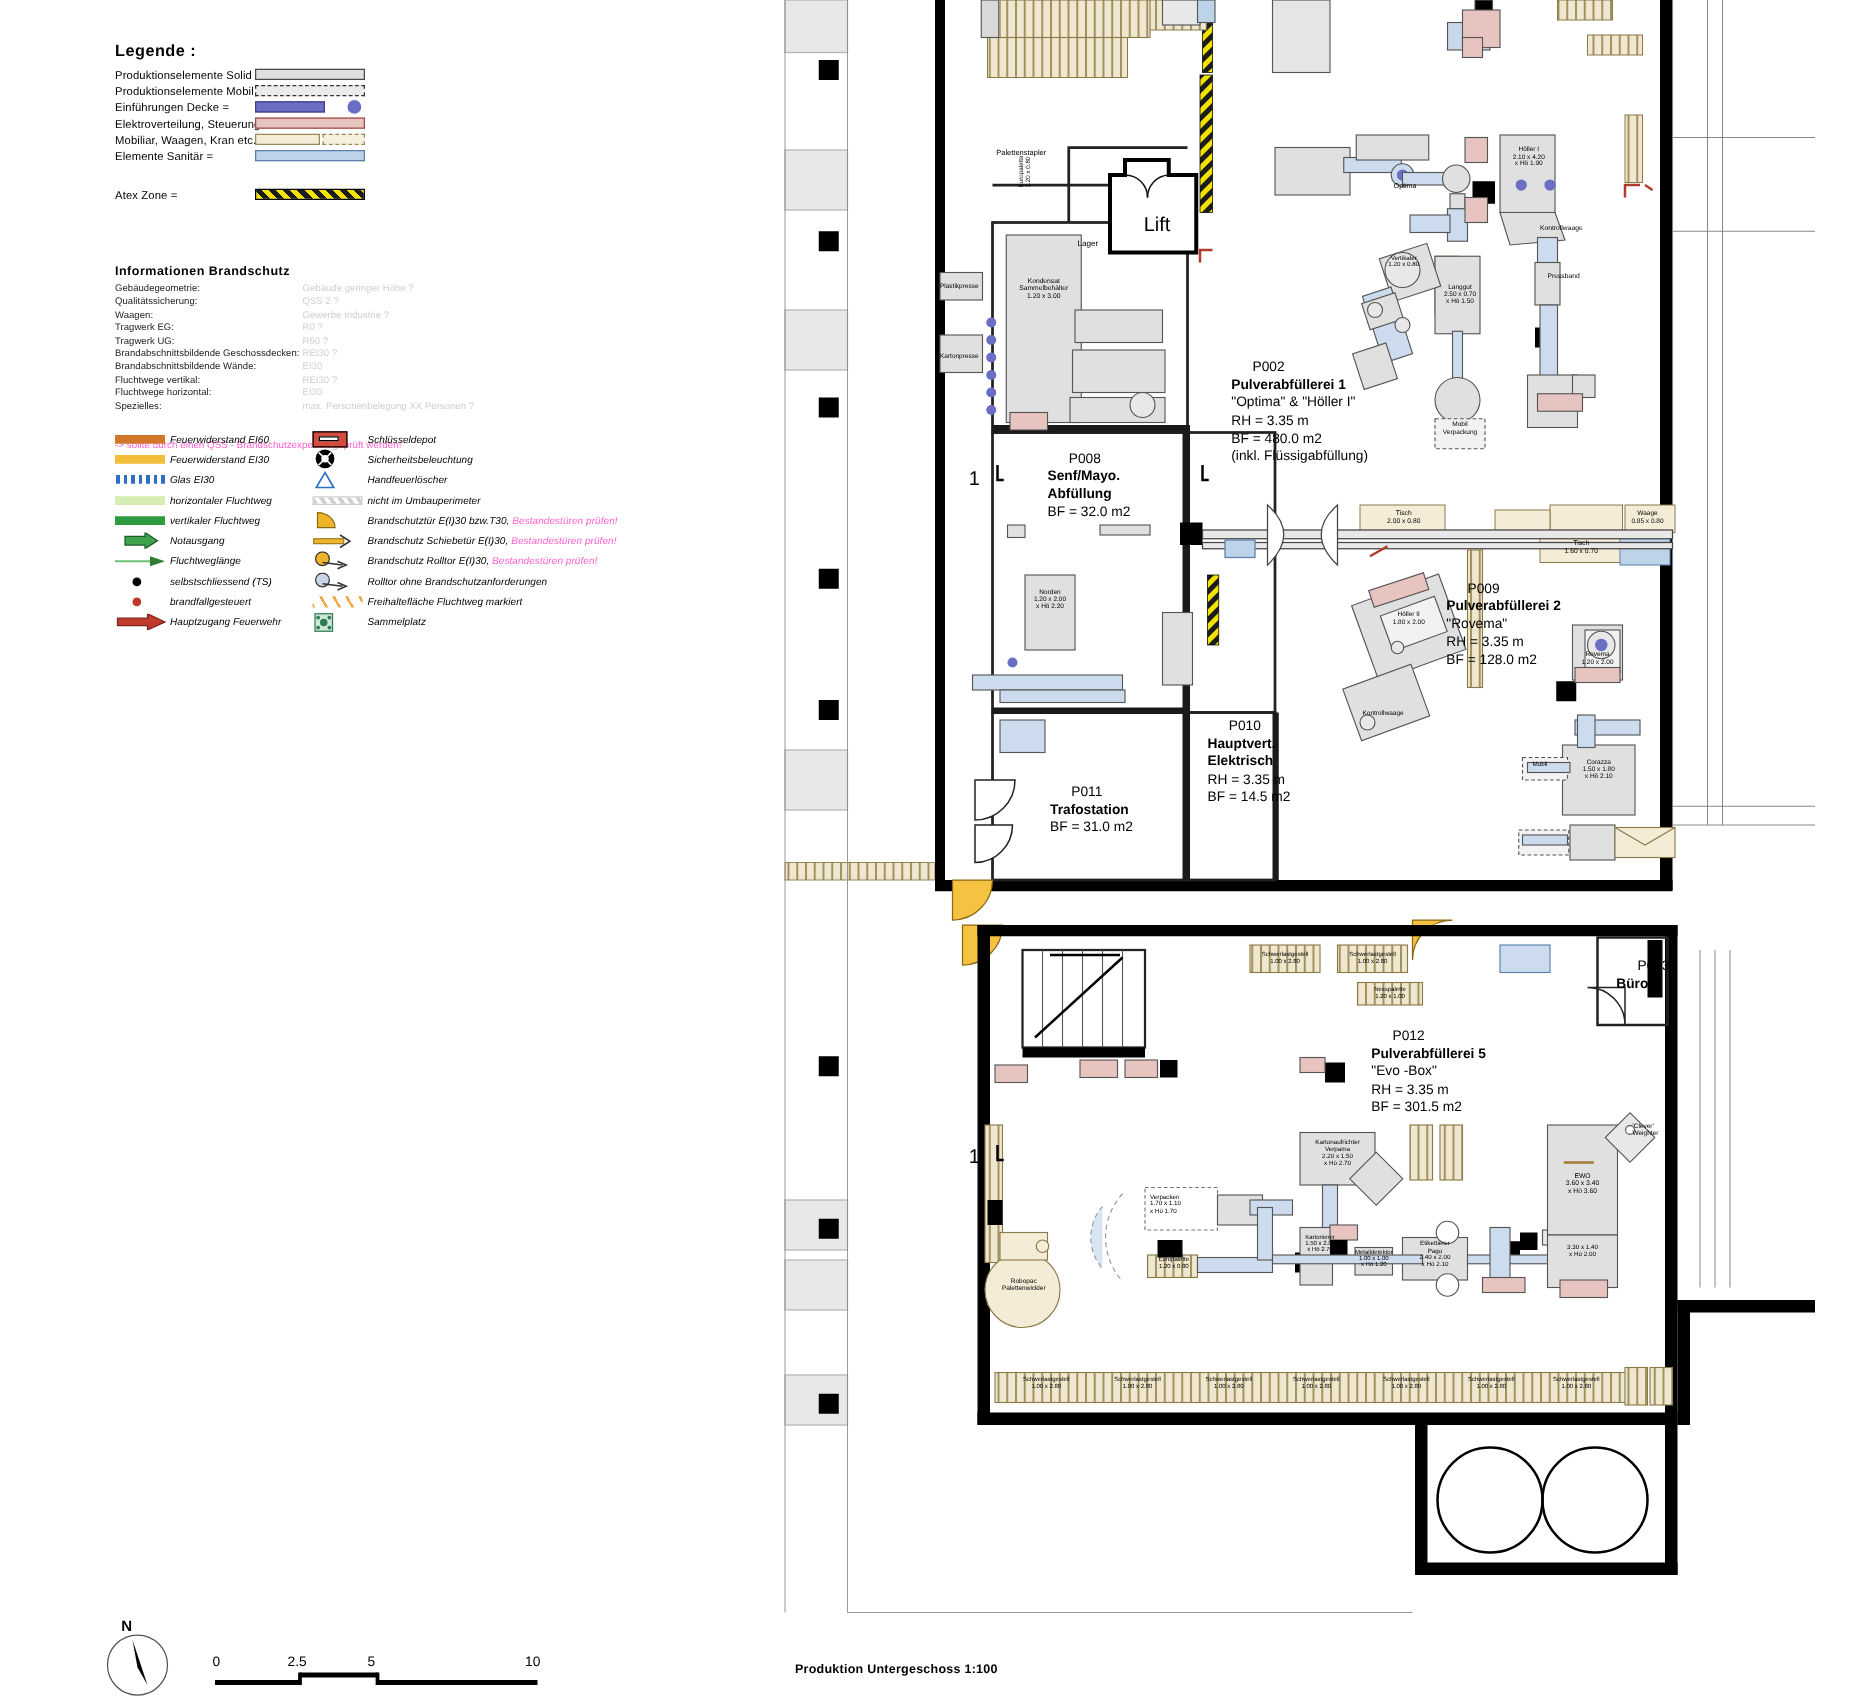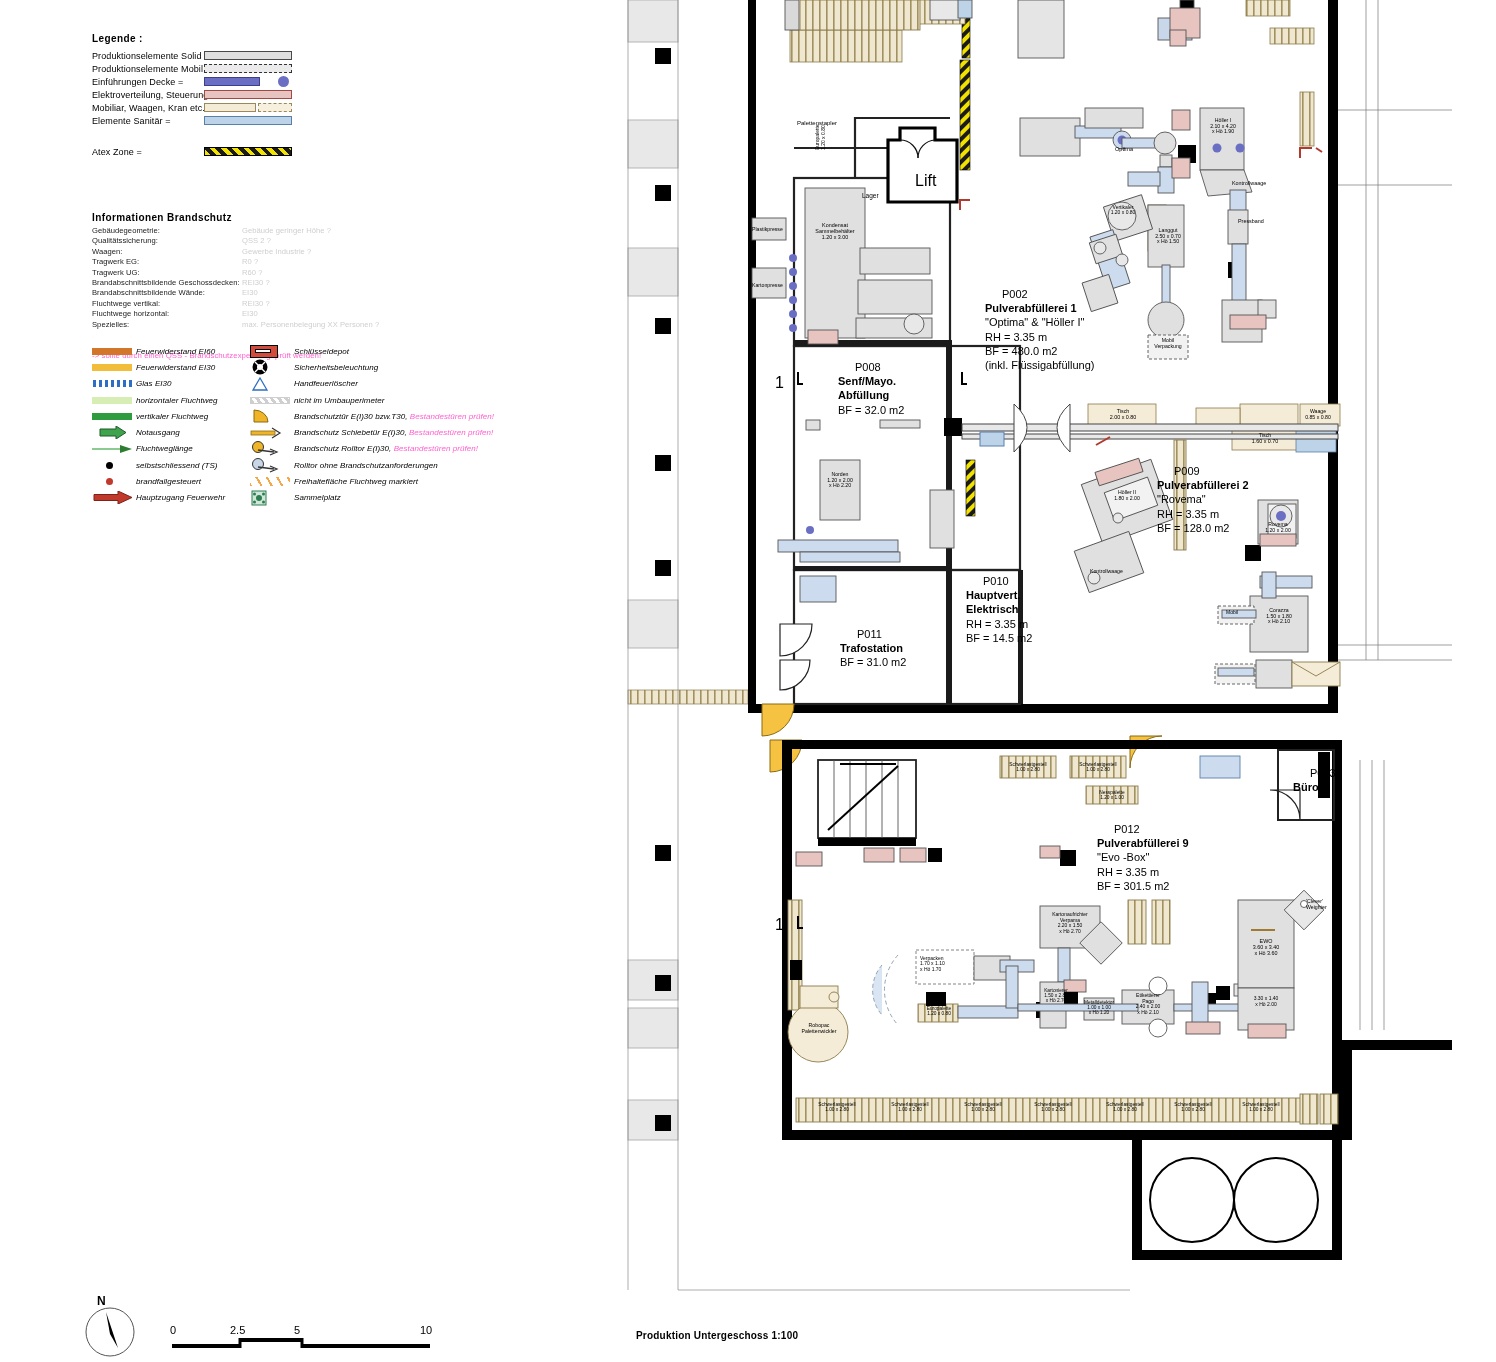--- a/index.html
+++ b/index.html
@@ -3,21 +3,21 @@
 <meta charset="utf-8">
 <style>
   html,body{margin:0;padding:0;background:#ffffff;}
   body{width:1496px;height:1362px;position:relative;
        font-family:"Liberation Sans","DejaVu Sans",sans-serif;
        color:#000;overflow:hidden;}
   .abs{position:absolute;}
 
   
   #legend{position:absolute;left:92px;top:33px;width:200px;}
-  #legend .ltitle{font-size:10px;font-weight:bold;letter-spacing:.4px;margin-bottom:5px;}
+  #legend .ltitle{font-size:13px;font-weight:bold;letter-spacing:.4px;margin-bottom:5px;}
   .lrow{display:flex;align-items:center;height:13px;font-size:9px;letter-spacing:.1px;}
   .lrow .ltxt{width:112px;white-space:nowrap;}
   .lswatch{width:88px;height:9px;border:1px solid #555;box-sizing:border-box;}
   .sw-solid{background:#e0e0e0;border:1px solid #4a4a4a;}
   .sw-mobil{background:#ebebeb;border:1px dashed #333;}
   .sw-decke{background:#6b6fc4;border:1px solid #3d3f8a;width:56px;}
   .sw-dot{width:11px;height:11px;border-radius:50%;background:#6b6fc4;margin-left:18px;}
   .sw-elektro{background:#e8c4c0;border:1px solid #a04a46;}
   .sw-mobiliar{background:#f5ecd8;border:1px solid #9a8a5a;width:52px;}
   .sw-mobiliar2{background:#f7f0de;border:1px dashed #9a8a5a;width:34px;margin-left:2px;}
@@ -741,21 +741,21 @@
 </div>
 
 <div class="rlabel" style="left:840px;top:627px;">
   <div class="rid">P011</div>
   <div class="rname">Trafostation</div>
   <div class="rsub">BF  = 31.0 m2</div>
 </div>
 
 <div class="rlabel" style="left:1097px;top:822px;">
   <div class="rid">P012</div>
-  <div class="rname">Pulverabfüllerei 9</div>
+  <div class="rname">Pulverabfüllerei 5</div>
   <div class="rsub">"Evo -Box"</div>
   <div class="rsub">RH  = 3.35 m</div>
   <div class="rsub">BF  = 301.5 m2</div>
 </div>
 
 <div class="rlabel" style="left:1293px;top:766px;">
   <div class="rid">P013</div>
   <div class="rname">Büro</div>
 </div>
 

